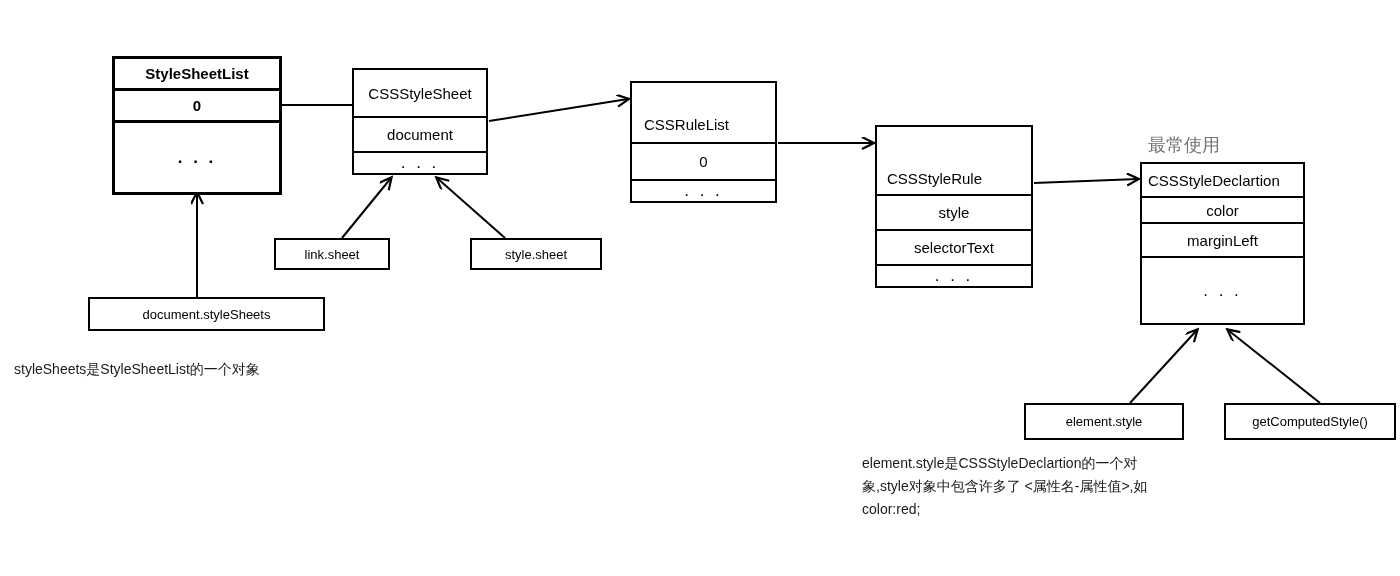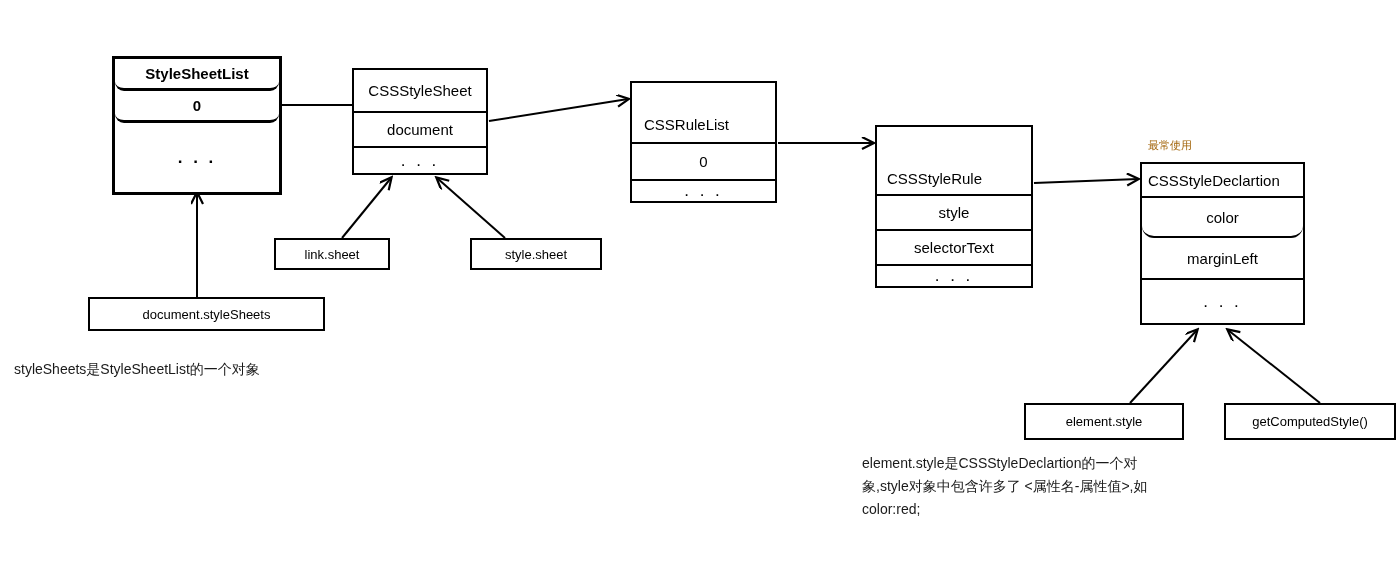--- a/index.html
+++ b/index.html
@@ -44,21 +44,20 @@
     justify-content: center;
     font-size: 15px;
     color: #000000;
     border-bottom: 2px solid #000000;
     background: #ffffff;
     white-space: nowrap;
   }
   .classbox.thick .row {
     border-bottom-width: 3px;
     font-weight: bold;
-    border-radius: 9px;
   }
   .row:last-child {
     border-bottom: none;
   }
   .row.header {
     font-size: 15px;
   }
   .row.dots {
     letter-spacing: 3px;
     font-size: 17px;
@@ -79,22 +78,22 @@
   }
   
   .note {
     position: absolute;
     font-size: 14px;
     color: #1a1a1a;
     line-height: 23px;
     z-index: 3;
   }
   .note.red {
-    color: #a16207;
-    font-size: 11px;
+    color: #737373;
+    font-size: 18px;
     text-align: center;
   }
   .note.para {
     width: 340px;
   }
 </style>
 </head>
 <body>
 
 <div id="stage">
@@ -128,42 +127,42 @@
     <line x1="1320" y1="403" x2="1228" y2="330" stroke="#000" stroke-width="2" marker-end="url(#arrowOpenUp)"></line>
   </svg>
 
   <div class="classbox thick" style="left:112px; top:56px; width:170px; height:139px;">
     <div class="row header" style="height:32px;">StyleSheetList</div>
     <div class="row" style="height:32px;">0</div>
     <div class="row dots" style="flex:1;">. . .</div>
   </div>
 
   <div class="classbox" style="left:352px; top:68px; width:136px; height:107px;">
-    <div class="row header" style="height:43px;">CSSStyleSheet</div>
+    <div class="row header" style="height:49px;">CSSStyleSheet</div>
     <div class="row" style="height:35px;">document</div>
     <div class="row dots" style="flex:1;">. . .</div>
   </div>
 
   <div class="classbox" style="left:630px; top:81px; width:147px; height:122px;">
     <div class="row header" style="height:40px; justify-content:flex-start; padding-left:12px;margin-top:24px;">CSSRuleList</div>
     <div class="row" style="height:40px;">0</div>
     <div class="row dots" style="flex:1;">. . .</div>
   </div>
 
   <div class="classbox" style="left:875px; top:125px; width:158px; height:163px;">
     <div class="row header" style="height:36px; justify-content:flex-start; padding-left:10px;margin-top:36px;">CSSStyleRule</div>
     <div class="row" style="height:38px;">style</div>
     <div class="row" style="height:38px;">selectorText</div>
     <div class="row dots" style="flex:1;">. . .</div>
   </div>
 
   <div class="classbox" style="left:1140px; top:162px; width:165px; height:163px;">
     <div class="row header" style="height:34px; justify-content:flex-start; padding-left:6px;">CSSStyleDeclartion</div>
-    <div class="row" style="height:40px;border-radius:12px;">color</div>
-    <div class="row" style="height:42px;">marginLeft</div>
+    <div class="row" style="height:26px;">color</div>
+    <div class="row" style="height:34px;">marginLeft</div>
     <div class="row dots" style="flex:1;">. . .</div>
   </div>
 
   <div class="labelbox" style="left:274px; top:238px; width:116px; height:32px;">link.sheet</div>
 
   <div class="labelbox" style="left:470px; top:238px; width:132px; height:32px;">style.sheet</div>
 
   <div class="labelbox" style="left:88px; top:297px; width:237px; height:34px;">document.styleSheets</div>
 
   <div class="labelbox" style="left:1024px; top:403px; width:160px; height:37px;">element.style</div>

